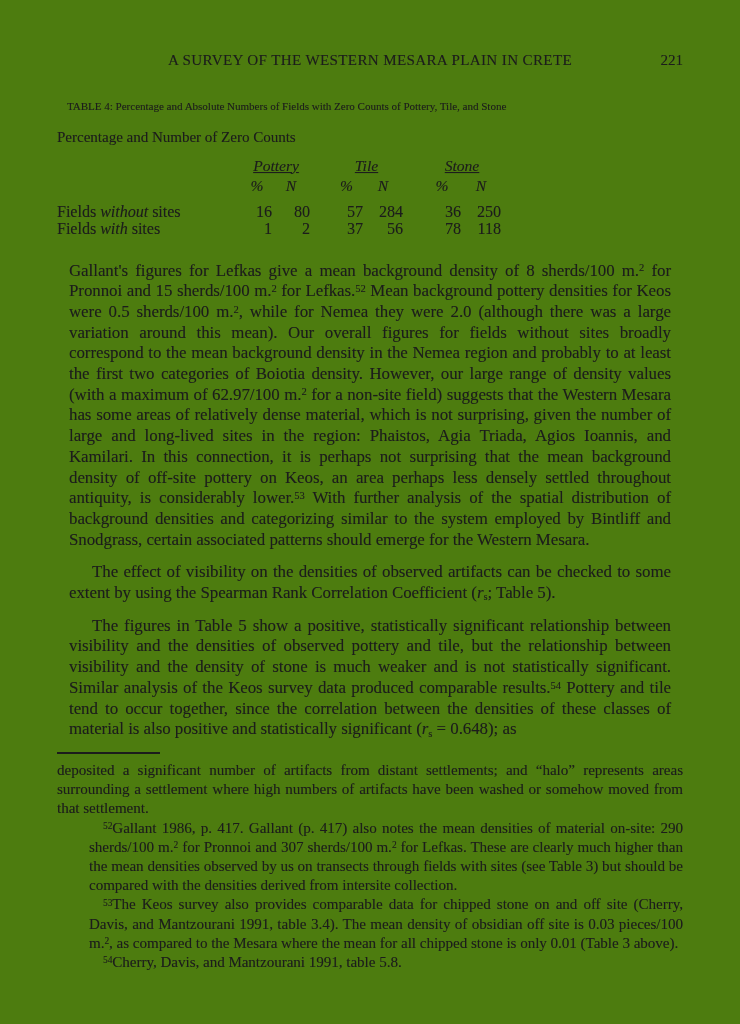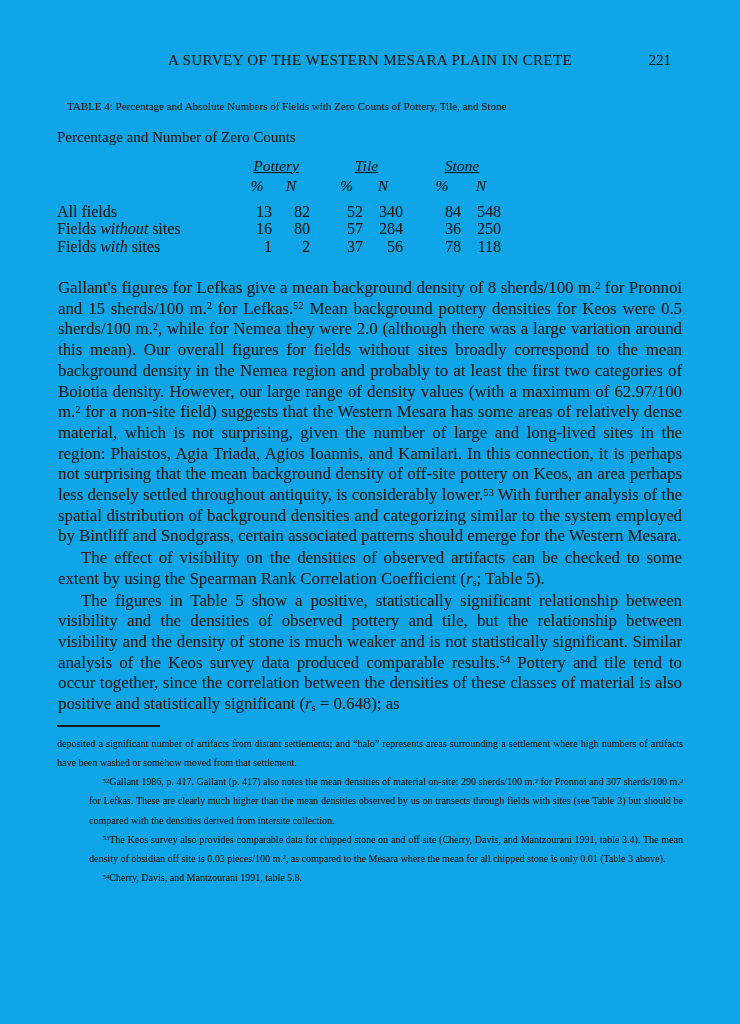--- a/index.html
+++ b/index.html
@@ -5,39 +5,39 @@
   html, body {
     margin: 0;
     padding: 0;
     background: #ffffff;
   }
   .page {
     position: relative;
     width: 740px;
     height: 1024px;
     box-sizing: border-box;
-    background: #0ea5e9;
+    background: #4d7c0f;
     color: #1c1c1c;
     padding: 52px 57px 0 57px;
     font-family: "Liberation Serif", "DejaVu Serif", serif;
     overflow: hidden;
     text-shadow: 0.25px 0.25px 0 rgba(25,25,25,0.35);
   }
   
   .head-row {
     position: relative;
     height: 20px;
     text-align: center;
     font-size: 15px;
     letter-spacing: 0.4px;
     white-space: nowrap;
   }
   .page-number {
     position: absolute;
-    right: 12px;
+    right: 0;
     top: 0;
     letter-spacing: 0;
   }
   
   .caption {
     margin: 24px 0 0 0;
     font-size: 11px;
     line-height: 21.5px;
     text-indent: 10px;
     text-align: justify;
@@ -79,32 +79,32 @@
   td.lbl { text-align: left; }
   td.v   { text-align: right; padding-right: 3px; }
   td.gap { width: 20px; }
   
   .body-text {
     margin-top: 23px;
     font-size: 16.8px;
     line-height: 20.7px;
     text-align: justify;
   }
-  .body-text p { margin: 1px; }
+  .body-text p { margin: 12px; }
   .body-text p.ind { text-indent: 23px; }
   
   .fn-rule {
     margin-top: 10px;
     width: 103px;
     height: 2px;
     background: #1c1c1c;
   }
   .footnotes {
     margin-top: 7px;
-    font-size: 10px;
+    font-size: 15px;
     line-height: 19.2px;
     text-align: justify;
   }
   .footnotes p { margin: 0; }
   .footnotes p.num { text-indent: 14px; margin-left: 32px; }
   sup {
     font-size: 0.62em;
     line-height: 0;
     position: relative;
     top: -0.42em;
@@ -159,31 +159,20 @@
           <td>%</td>
           <td>N</td>
           <td class="gap"></td>
           <td>%</td>
           <td>N</td>
           <td class="gap"></td>
           <td>%</td>
           <td>N</td>
         </tr>
         <tr>
-          <td class="lbl"><span>All fields</span></td>
-          <td class="v">13</td>
-          <td class="v">82</td>
-          <td class="gap"></td>
-          <td class="v">52</td>
-          <td class="v">340</td>
-          <td class="gap"></td>
-          <td class="v">84</td>
-          <td class="v">548</td>
-        </tr>
-        <tr>
           <td class="lbl"><span>Fields </span><i>without</i><span> sites</span></td>
           <td class="v">16</td>
           <td class="v">80</td>
           <td class="gap"></td>
           <td class="v">57</td>
           <td class="v">284</td>
           <td class="gap"></td>
           <td class="v">36</td>
           <td class="v">250</td>
         </tr>

